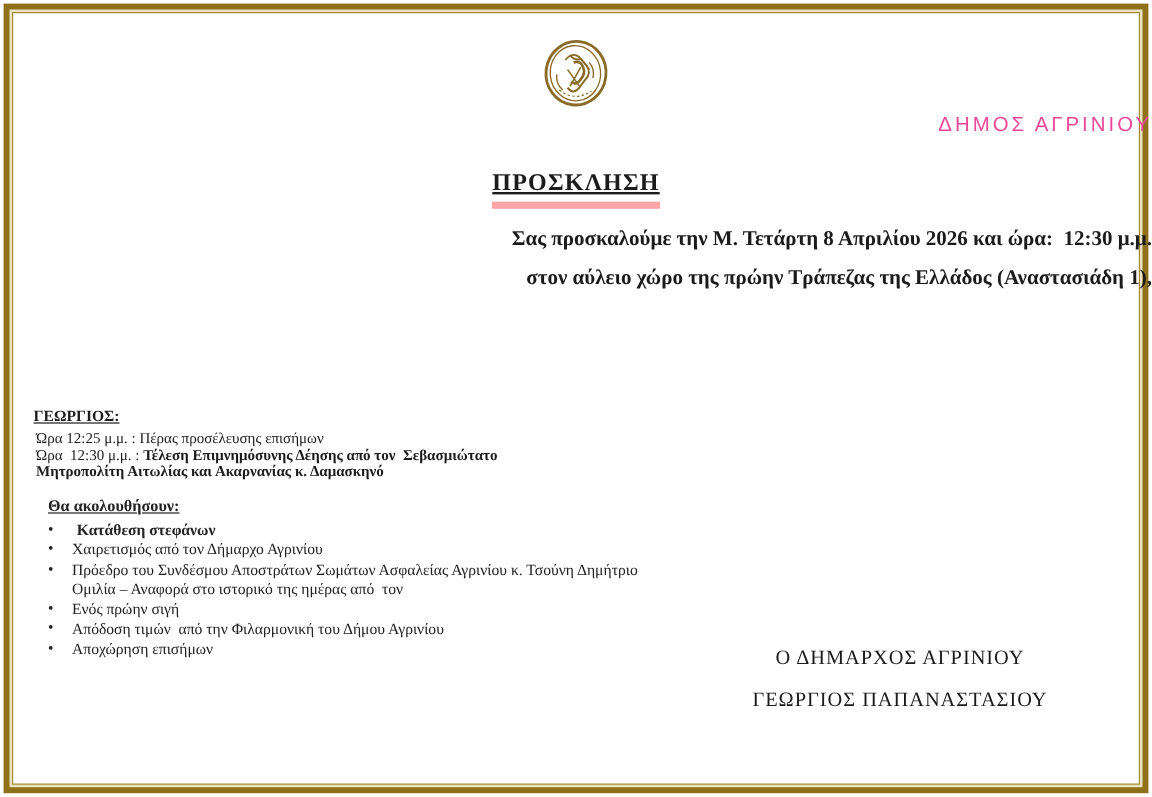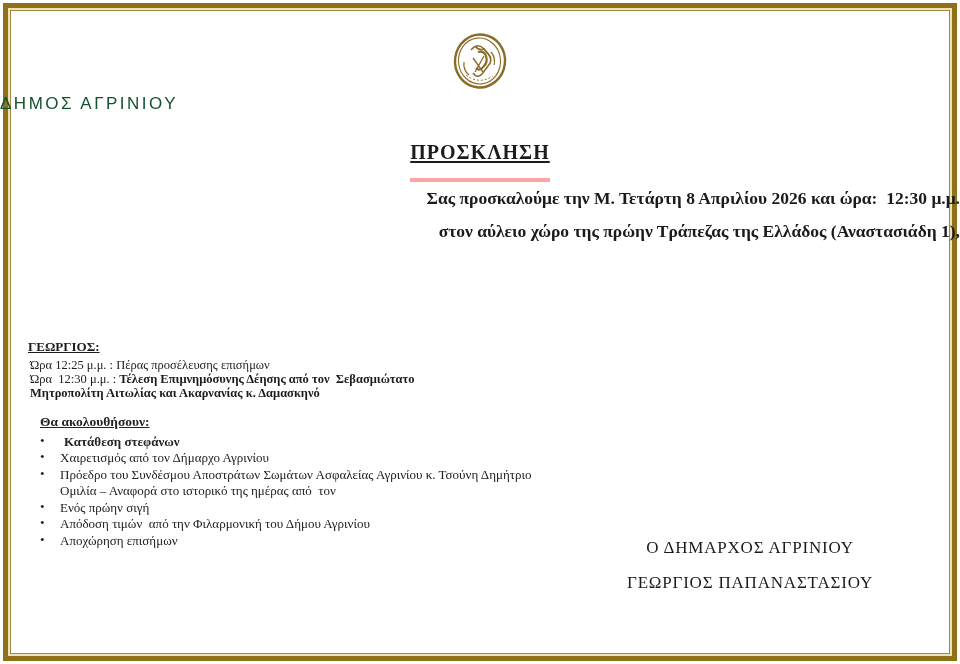--- a/index.html
+++ b/index.html
@@ -31,45 +31,45 @@
     top: 32px;
     left: 0;
     width: 100%;
     text-align: center;
   }
   .org-name {
     position: absolute;
     top: 94px;
     left: 0;
     width: 100%;
-    text-align: left;
+    text-align: right;
     font-family: "Liberation Sans", sans-serif;
     font-size: 17px;
     letter-spacing: 2.5px;
-    color: #14532d;
+    color: #ec4899;
   }
 
   
   .doc-title {
     position: absolute;
     top: 141px;
     left: 0;
     width: 100%;
     text-align: center;
     font-size: 20px;
     font-weight: bold;
     letter-spacing: 1px;
   }
   .doc-title .underlined {
     display: inline-block;
     text-decoration: underline;
     text-decoration-thickness: 2px;
     text-underline-offset: 2px;
-    border-bottom: 4px solid #fca5a5;
-    padding-bottom: 14px;
+    border-bottom: 6px solid #fca5a5;
+    padding-bottom: 4px;
   }
 
   
   .intro {
     position: absolute;
     top: 182px;
     left: 0;
     width: 100%;
     text-align: right;
     font-size: 17.5px;

